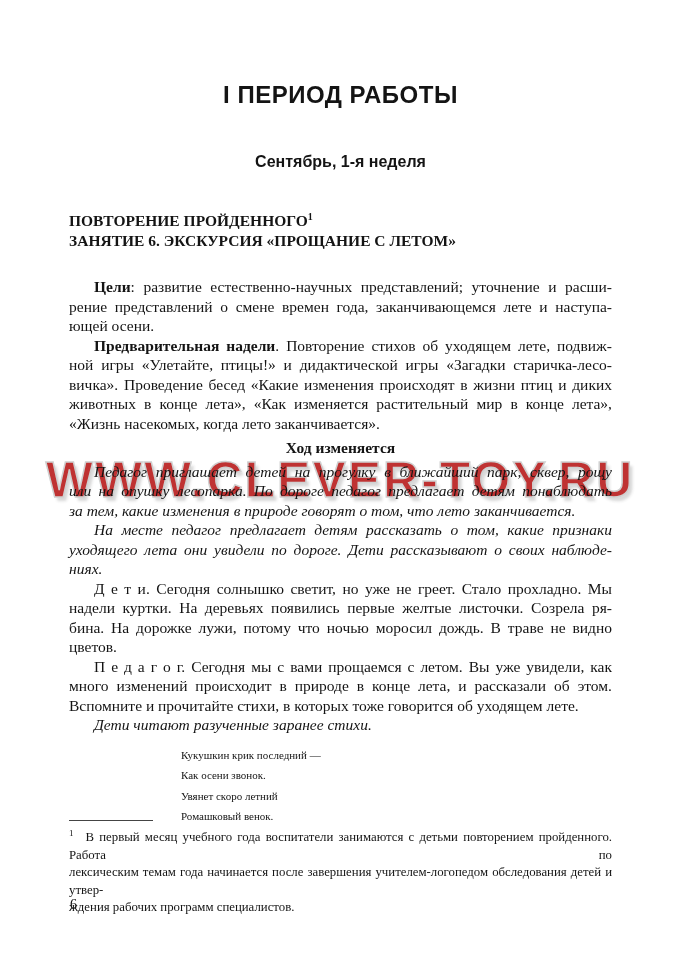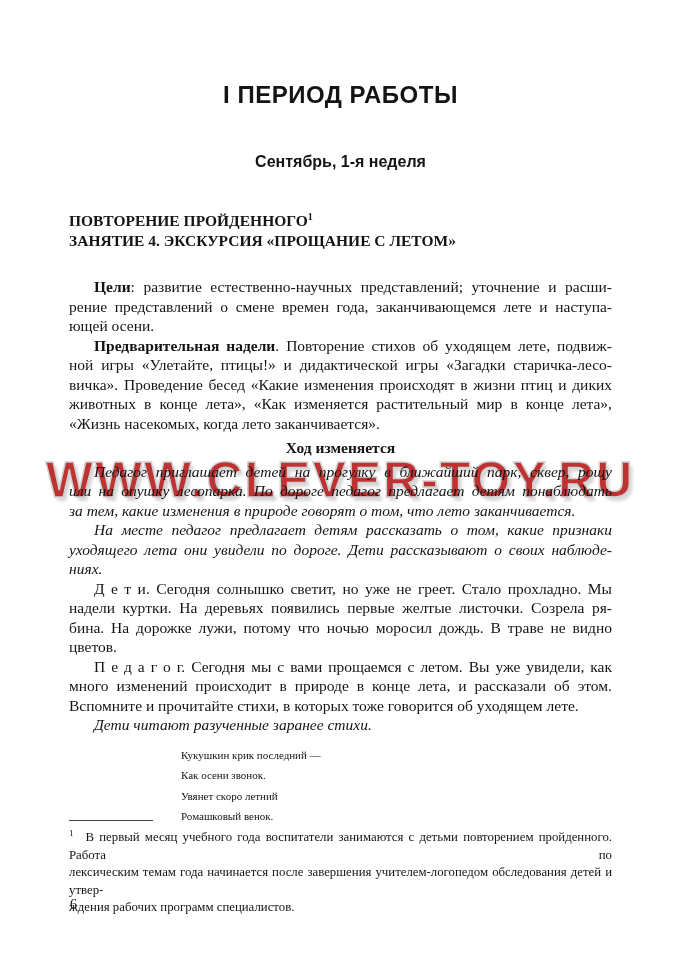--- a/index.html
+++ b/index.html
@@ -107,21 +107,21 @@
   <div class="watermark">WWW.CLEVER-TOY.RU</div>
 
   <div class="content">
 
     <h1 class="h-period">I ПЕРИОД РАБОТЫ</h1>
 
     <h2 class="h-week">Сентябрь, 1-я неделя</h2>
 
     <div class="h-topic">
       <div><span>ПОВТОРЕНИЕ ПРОЙДЕННОГО</span><sup>1</sup></div>
-      <div>ЗАНЯТИЕ 4. ЭКСКУРСИЯ «ПРОЩАНИЕ С ЛЕТОМ»</div>
+      <div>ЗАНЯТИЕ 6. ЭКСКУРСИЯ «ПРОЩАНИЕ С ЛЕТОМ»</div>
     </div>
 
     <div class="body-block">
 
       <div class="ln jl ind"><b>Цели</b><span>: развитие естественно-научных представлений; уточнение и расши-</span></div>
       <div class="ln jl">рение представлений о смене времен года, заканчивающемся лете и наступа-</div>
       <div class="ln ll">ющей осени.</div>
 
       <div class="ln jl ind"><b>Предварительная надели</b><span>. Повторение стихов об уходящем лете, подвиж-</span></div>
       <div class="ln jl">ной игры «Улетайте, птицы!» и дидактической игры «Загадки старичка-лесо-</div>

